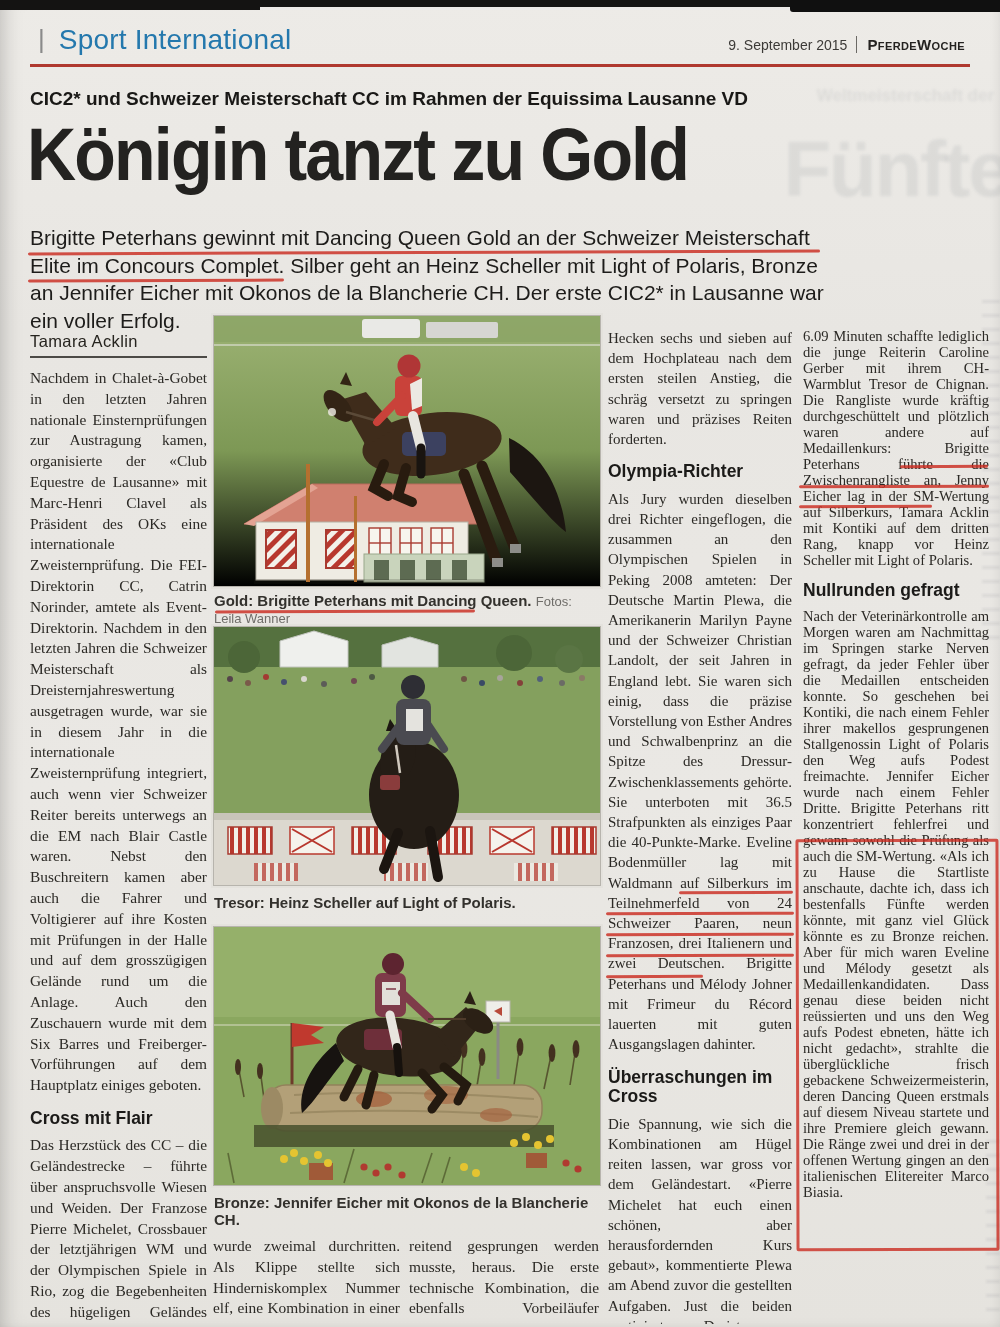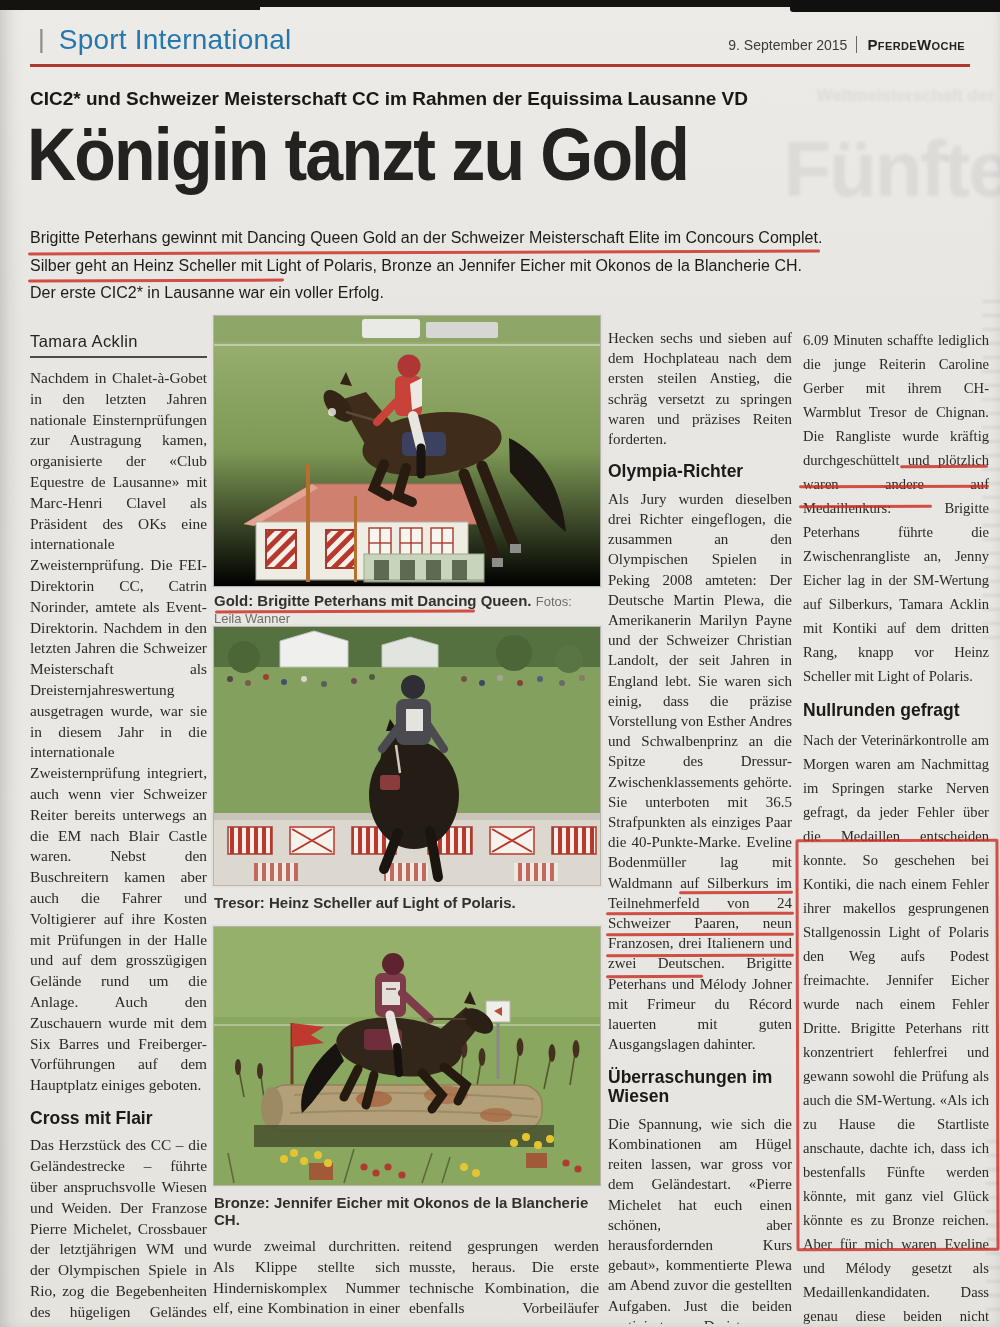--- a/index.html
+++ b/index.html
@@ -21,35 +21,35 @@
   .brand{font-weight:800;font-variant:small-caps;letter-spacing:.4px;color:#242220;
          border-left:1.5px solid #6b6965;padding-left:10px;margin-left:9px;font-size:15px;}
   .rule-red{position:absolute;top:64px;left:30px;width:940px;height:2.5px;background:#b0392f;}
 
   .kicker{position:absolute;top:88px;left:30px;width:860px;font-family:"Liberation Sans",sans-serif;
           font-weight:700;font-size:19px;color:#191816;}
   .headline{position:absolute;top:118px;left:27px;margin:0;font-family:"Liberation Sans",sans-serif;
             font-weight:700;font-size:74px;line-height:1.0;color:#232220;letter-spacing:-2px;
             transform:scaleX(.92);transform-origin:left top;white-space:nowrap;}
   .lead{position:absolute;top:224px;left:30px;width:800px;margin:0;font-family:"Liberation Sans",sans-serif;
-        font-size:16px;line-height:27.5px;color:#1d1c1a;}
+        font-size:21px;line-height:27.5px;color:#1d1c1a;}
   .byline{position:absolute;top:332px;left:30px;font-family:"Liberation Sans",sans-serif;
           font-size:16.5px;color:#26241f;letter-spacing:.4px;text-align:right;}
   .byline-rule{position:absolute;top:356px;left:30px;width:177px;height:2px;background:#4c4a46;}
 
   
   .col{position:absolute;overflow:hidden;text-align:justify;hyphens:auto;}
   .col p{margin:0 0 3px 0;font-size:15.4px;line-height:20.8px;color:#2b2925;}
   .col .subhead{font-family:"Liberation Sans",sans-serif;font-weight:700;font-size:17.5px;
                 color:#1b1a18;margin:13px 0 7px 0;line-height:1.12;text-align:left;}
   #col1{left:30px;top:368px;width:177px;height:956px;}
   #col4{left:608px;top:328px;width:184px;height:996px;}
   #col4 p{font-size:15px;line-height:20.2px;}
   #col5{left:803px;top:328px;width:186px;height:996px;}
-  #col5 p{font-size:14.6px;line-height:24px;}
+  #col5 p{font-size:14.6px;line-height:16px;}
   #col2b{left:213px;top:1236px;width:187px;height:88px;}
   #col3b{left:409px;top:1236px;width:190px;height:88px;}
 
   
   .photo{position:absolute;left:213px;width:386px;border:1px solid #b7b4ad;background:#88a061;
          box-shadow:0 0 0 2px #e4e2dd;}
   .caption{position:absolute;left:214px;width:384px;font-family:"Liberation Sans",sans-serif;
            font-size:15px;font-weight:700;color:#33312d;}
   .caption .credit{font-weight:400;font-size:13px;color:#6f6d69;}
 
@@ -346,21 +346,21 @@
     <p>wurde zweimal durchritten. Als Klippe stellte sich Hinderniskomplex Nummer elf, eine Kombination in einer Senke, die Hügel-abwärts-</p>
   </div>
   <div class="col" id="col3b">
     <p>reitend gesprungen werden musste, heraus. Die erste technische Kombination, die ebenfalls Vorbeiläufer provozierte, waren die beiden</p>
   </div>
 
   <div class="col" id="col4">
     <p>Hecken sechs und sieben auf dem Hochplateau nach dem ersten steilen Anstieg, die schräg versetzt zu springen waren und präzises Reiten forderten.</p>
     <div class="subhead">Olympia-Richter</div>
     <p>Als Jury wurden dieselben drei Richter eingeflogen, die zusammen an den Olympischen Spielen in Peking 2008 amteten: Der Deutsche Martin Plewa, die Amerikanerin Marilyn Payne und der Schweizer Christian Landolt, der seit Jahren in England lebt. Sie waren sich einig, dass die präzise Vorstellung von Esther Andres und Schwalbenprinz an die Spitze des Dressur-Zwischenklassements gehörte. Sie unterboten mit 36.5 Strafpunkten als einziges Paar die 40-Punkte-Marke. Eveline Bodenmüller lag mit Waldmann auf Silberkurs im Teilnehmerfeld von 24 Schweizer Paaren, neun Franzosen, drei Italienern und zwei Deutschen. Brigitte Peterhans und Mélody Johner mit Frimeur du Récord lauerten mit guten Ausgangslagen dahinter.</p>
-    <div class="subhead">Überraschungen im Wiesen</div>
+    <div class="subhead">Überraschungen im Cross</div>
     <p>Die Spannung, wie sich die Kombinationen am Hügel reiten lassen, war gross vor dem Geländestart. «Pierre Michelet hat euch einen schönen, aber herausfordernden Kurs gebaut», kommentierte Plewa am Abend zuvor die gestellten Aufgaben. Just die beiden routinierten Dreisternpaare und Mitfavoriten Eveline Bodenmüller und Mélody Johner erwischte es an den schrägen Hecken, Esther Andres am ersten Wassereinsprung. Die Idealzeit von</p>
   </div>
 
   <div class="col" id="col5">
     <p>6.09 Minuten schaffte lediglich die junge Reiterin Caroline Gerber mit ihrem CH-Warmblut Tresor de Chignan. Die Rangliste wurde kräftig durchgeschüttelt und plötzlich waren andere auf Medaillenkurs: Brigitte Peterhans führte die Zwischenrangliste an, Jenny Eicher lag in der SM-Wertung auf Silberkurs, Tamara Acklin mit Kontiki auf dem dritten Rang, knapp vor Heinz Scheller mit Light of Polaris.</p>
     <div class="subhead">Nullrunden gefragt</div>
     <p>Nach der Veterinärkontrolle am Morgen waren am Nachmittag im Springen starke Nerven gefragt, da jeder Fehler über die Medaillen entscheiden konnte. So geschehen bei Kontiki, die nach einem Fehler ihrer makellos gesprungenen Stallgenossin Light of Polaris den Weg aufs Podest freimachte. Jennifer Eicher wurde nach einem Fehler Dritte. Brigitte Peterhans ritt konzentriert fehlerfrei und gewann sowohl die Prüfung als auch die SM-Wertung. «Als ich zu Hause die Startliste anschaute, dachte ich, dass ich bestenfalls Fünfte werden könnte, mit ganz viel Glück könnte es zu Bronze reichen. Aber für mich waren Eveline und Mélody gesetzt als Medaillenkandidaten. Dass genau diese beiden nicht reüssierten und uns den Weg aufs Podest ebneten, hätte ich nicht gedacht», strahlte die überglückliche frisch gebackene Schweizermeisterin, deren Dancing Queen erstmals auf diesem Niveau startete und ihre Premiere gleich gewann. Die Ränge zwei und drei in der offenen Wertung gingen an den italienischen Elitereiter Marco Biasia.</p>
   </div>
 
   <div class="mark-line" style="left:28px;top:251px;width:792px;"></div>

